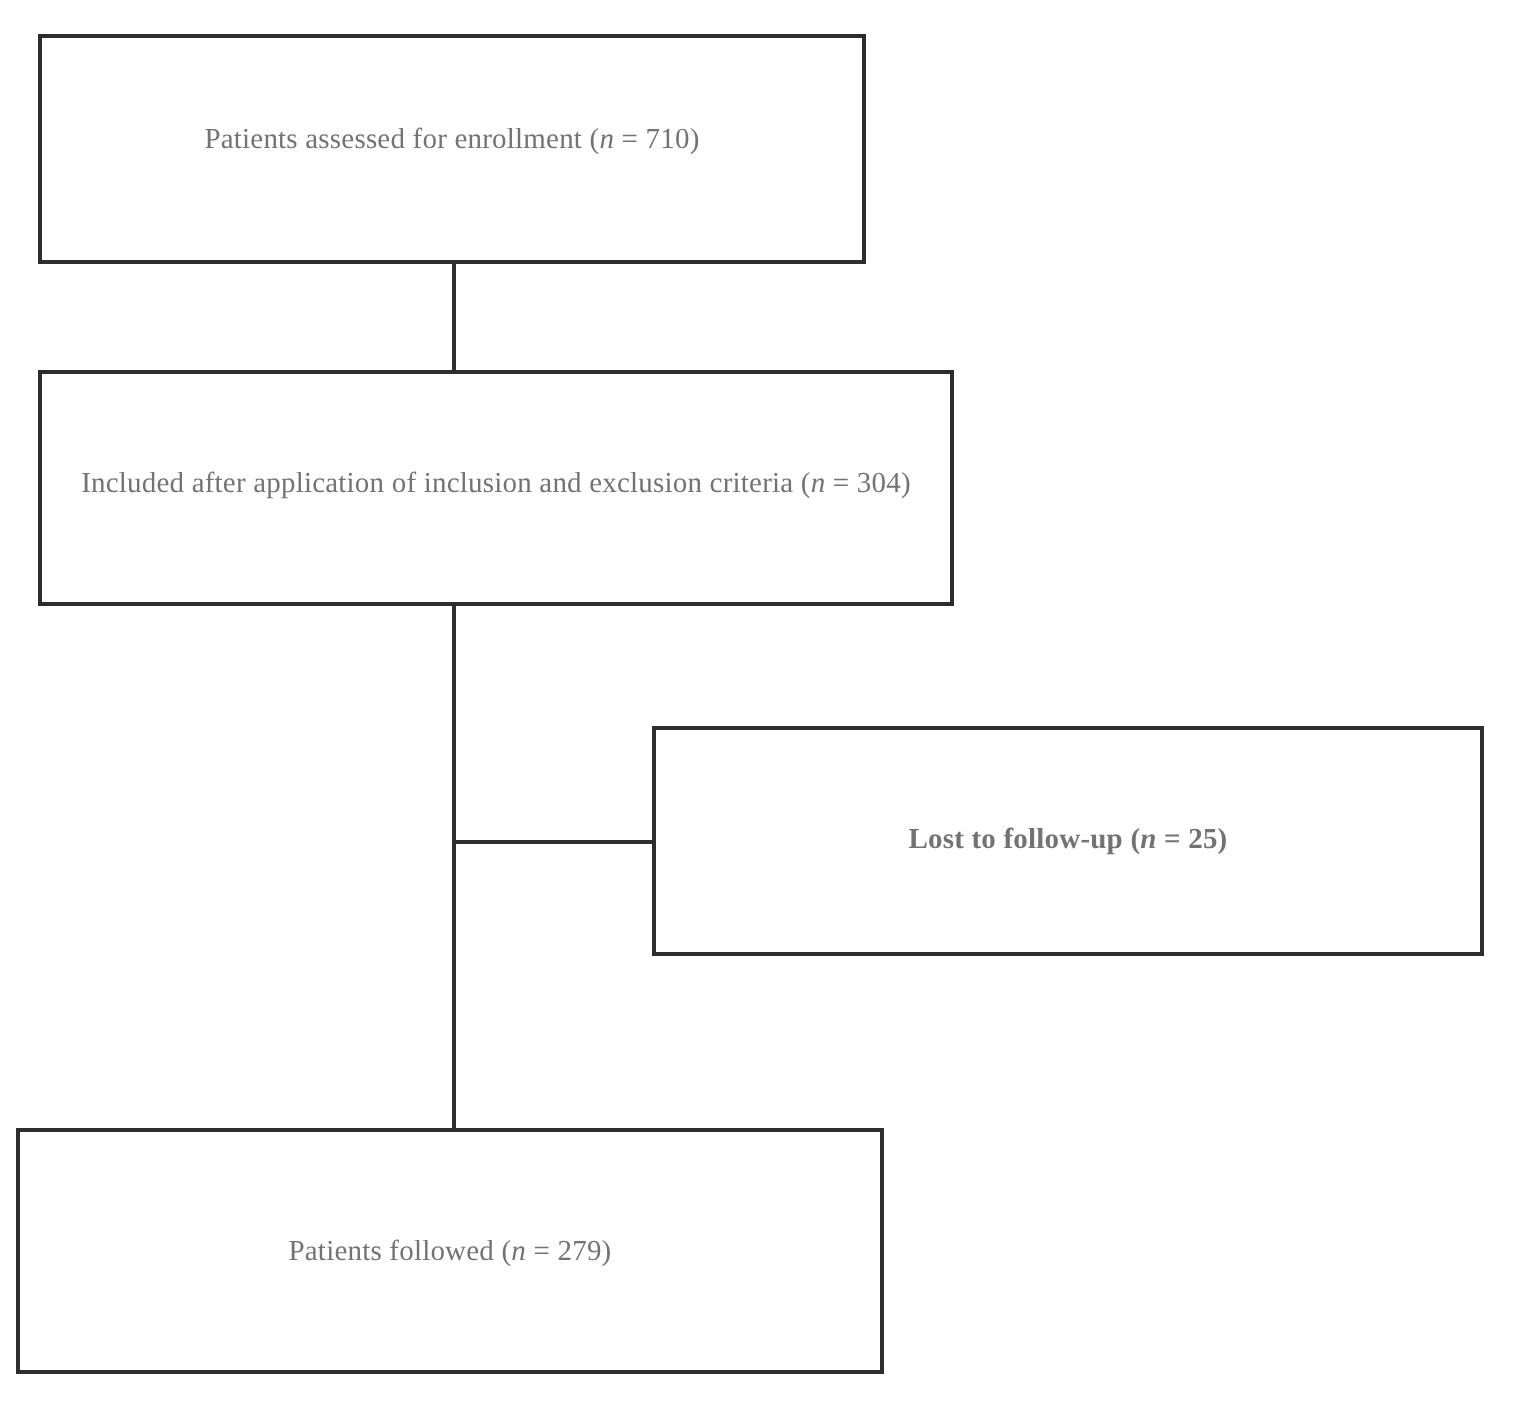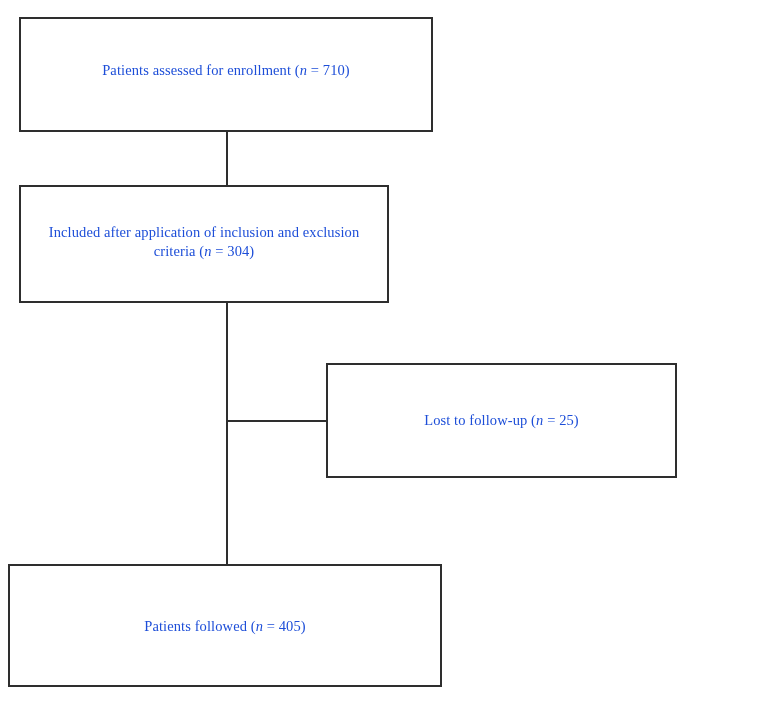--- a/index.html
+++ b/index.html
@@ -32,32 +32,32 @@
   }
   .flow-box .box-text {
     display: block;
     width: 100%;
     padding: 0 6px;
     box-sizing: border-box;
     font-size: 14.5px;
     line-height: 1.30;
     letter-spacing: 0.1px;
     text-align: center;
-    color: #1d4ed8;
+    color: #737373;
     white-space: pre-line;
   }
   .flow-box .box-text i,
   .flow-box .box-text em {
     font-style: italic;
   }
 
   
   #box-assessed      { left: 19px;  top: 17px;  width: 414px; height: 115px; }
-  #box-included      { left: 19px;  top: 185px; width: 370px; height: 118px; }
-  #box-lost          { left: 326px; top: 363px; width: 351px; height: 115px; }
+  #box-included      { left: 19px;  top: 185px; width: 458px; height: 118px; }
+  #box-lost          { left: 326px; top: 363px; width: 416px; height: 115px; font-weight: bold; }
   #box-followed      { left: 8px;   top: 564px; width: 434px; height: 123px; }
 
   
   #box-assessed .box-text { transform: translateY(-4px); }
   #box-included .box-text { transform: translateY(-2px); }
   #box-followed .box-text { transform: translateY(1px); }
 
   
   .connector {
     position: absolute;
@@ -87,16 +87,16 @@
 
   <div class="connector v" id="conn-included-followed"></div>
 
   <div class="connector h" id="conn-branch-lost"></div>
 
   <div class="flow-box" id="box-lost">
     <span class="box-text"><span>Lost to follow-up (</span><i>n</i><span> = 25)</span></span>
   </div>
 
   <div class="flow-box" id="box-followed">
-    <span class="box-text"><span>Patients followed (</span><i>n</i><span> = 405)</span></span>
+    <span class="box-text"><span>Patients followed (</span><i>n</i><span> = 279)</span></span>
   </div>
 
 </div>
 
 </body></html>

